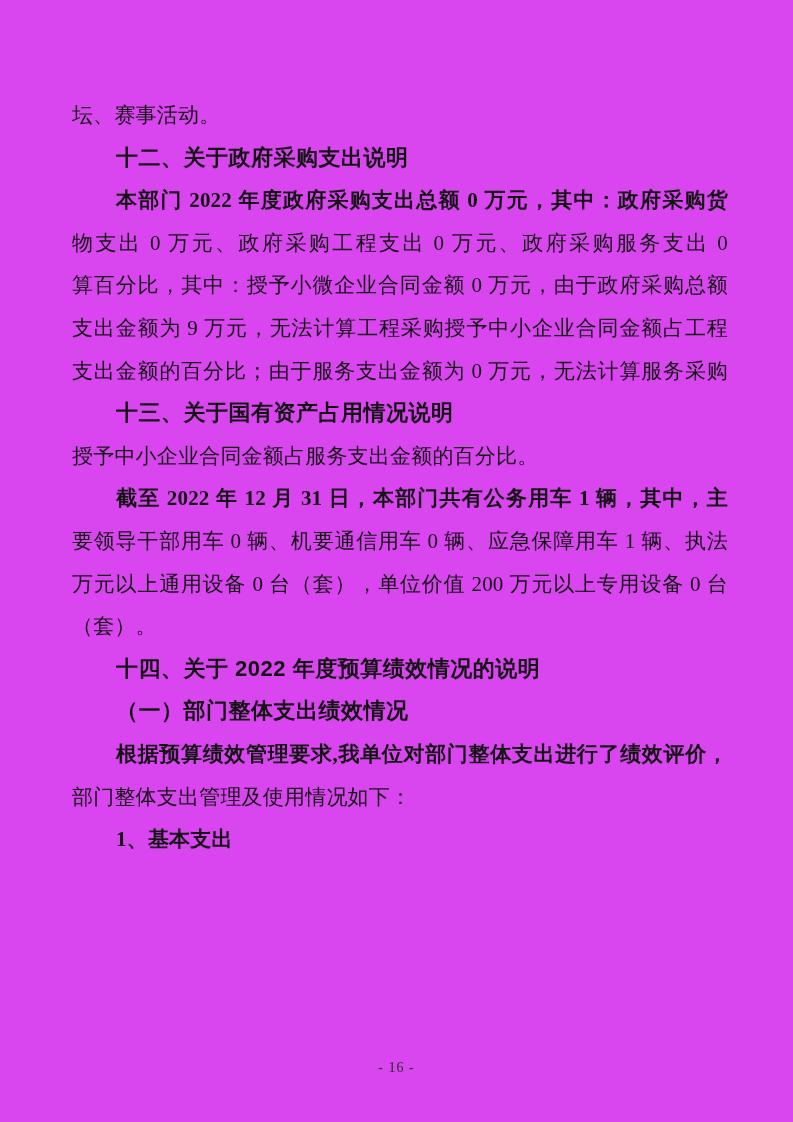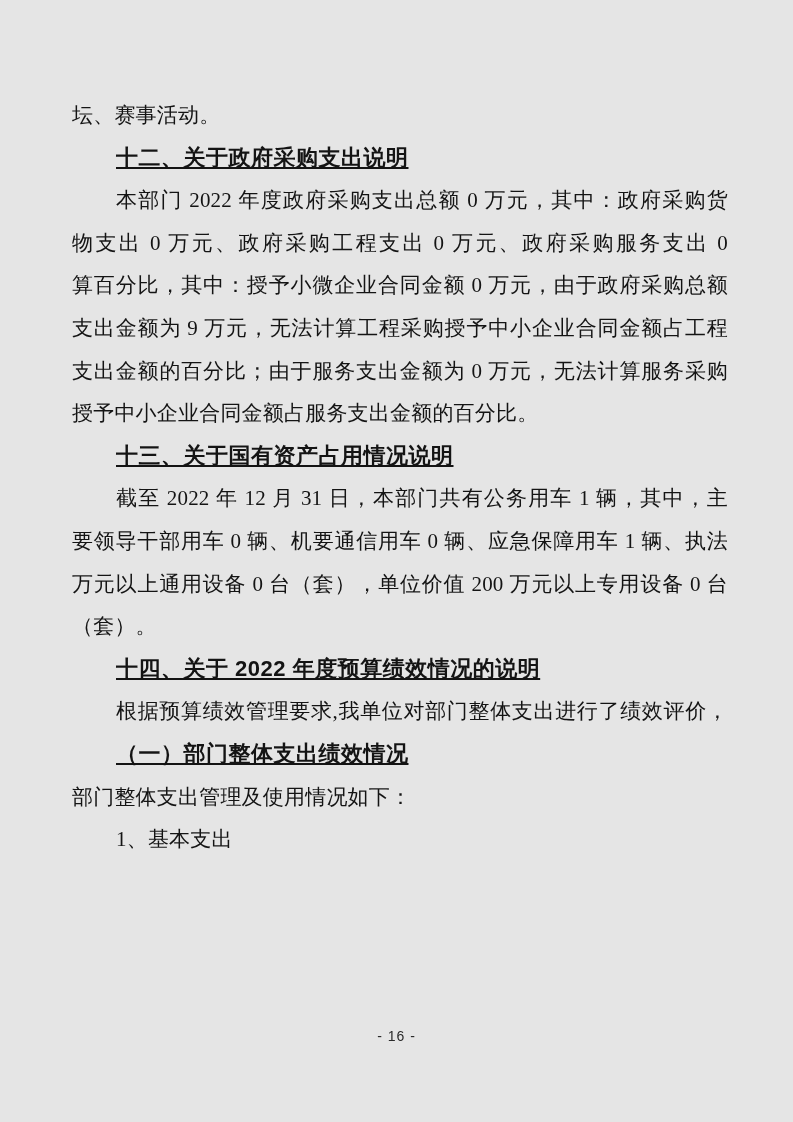--- a/index.html
+++ b/index.html
@@ -4,21 +4,21 @@
 <style>
   html, body {
     margin: 0;
     padding: 0;
     background: #ffffff;
   }
   .page {
     position: relative;
     width: 793px;
     height: 1122px;
-    background: #e5e5e5;
+    background: #d946ef;
     overflow: hidden;
     color: #141414;
     font-family: "Liberation Serif", "DejaVu Serif", serif;
   }
   .content {
     position: absolute;
     left: 72px;
     top: 94px;
     width: 656px;
   }
@@ -34,59 +34,59 @@
   
   .line.j {
     white-space: normal;
     text-align: justify;
     text-align-last: justify;
     word-break: keep-all;
   }
   
   .line.ind {
     text-indent: 44px;
+    font-weight: bold;
   }
   
   .line.h {
     font-family: "Liberation Sans", "DejaVu Sans", sans-serif;
     font-weight: 700;
     font-size: 22px;
     letter-spacing: 0.5px;
-    text-decoration: underline;
   }
   .footer {
     position: absolute;
     left: 0;
     right: 0;
-    top: 1028px;
+    top: 1060px;
     text-align: center;
-    font-family: Liberation Sans, sans-serif;
+    font-family: Liberation Serif, serif;
     font-size: 14px;
     color: #2a2a2a;
     letter-spacing: 1px;
   }
 </style>
 </head>
 <body>
 
 <div class="page">
   <div class="content">
     <div class="line">坛、赛事活动。</div>
     <div class="line h ind">十二、关于政府采购支出说明</div>
     <div class="line j ind">本部门 2022 年度政府采购支出总额 0 万元，其中：政府采购货</div>
     <div class="line j">物支出 0 万元、政府采购工程支出 0 万元、政府采购服务支出 0 万元。</div>
     <div class="line j">算百分比，其中：授予小微企业合同金额 0 万元，由于政府采购总额</div>
     <div class="line j">支出金额为 9 万元，无法计算工程采购授予中小企业合同金额占工程</div>
     <div class="line j">支出金额的百分比；由于服务支出金额为 0 万元，无法计算服务采购</div>
+    <div class="line h ind">十三、关于国有资产占用情况说明</div>
     <div class="line">授予中小企业合同金额占服务支出金额的百分比。</div>
-    <div class="line h ind">十三、关于国有资产占用情况说明</div>
     <div class="line j ind">截至 2022 年 12 月 31 日，本部门共有公务用车 1 辆，其中，主</div>
     <div class="line j">要领导干部用车 0 辆、机要通信用车 0 辆、应急保障用车 1 辆、执法</div>
     <div class="line j">万元以上通用设备 0 台（套），单位价值 200 万元以上专用设备 0 台</div>
     <div class="line">（套）。</div>
     <div class="line h ind">十四、关于 2022 年度预算绩效情况的说明</div>
+    <div class="line h ind">（一）部门整体支出绩效情况</div>
     <div class="line j ind">根据预算绩效管理要求,我单位对部门整体支出进行了绩效评价，</div>
-    <div class="line h ind">（一）部门整体支出绩效情况</div>
     <div class="line">部门整体支出管理及使用情况如下：</div>
     <div class="line ind">1、基本支出</div>
   </div>
   <div class="footer">- 16 -</div>
 </div>
 
 </body></html>

